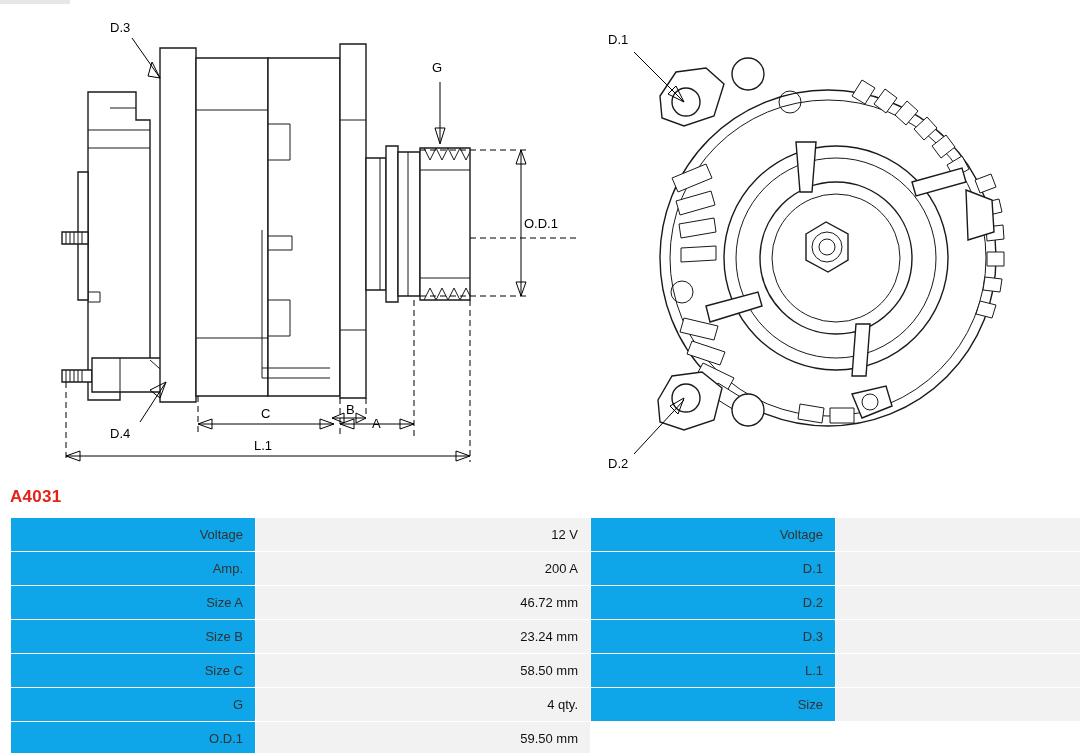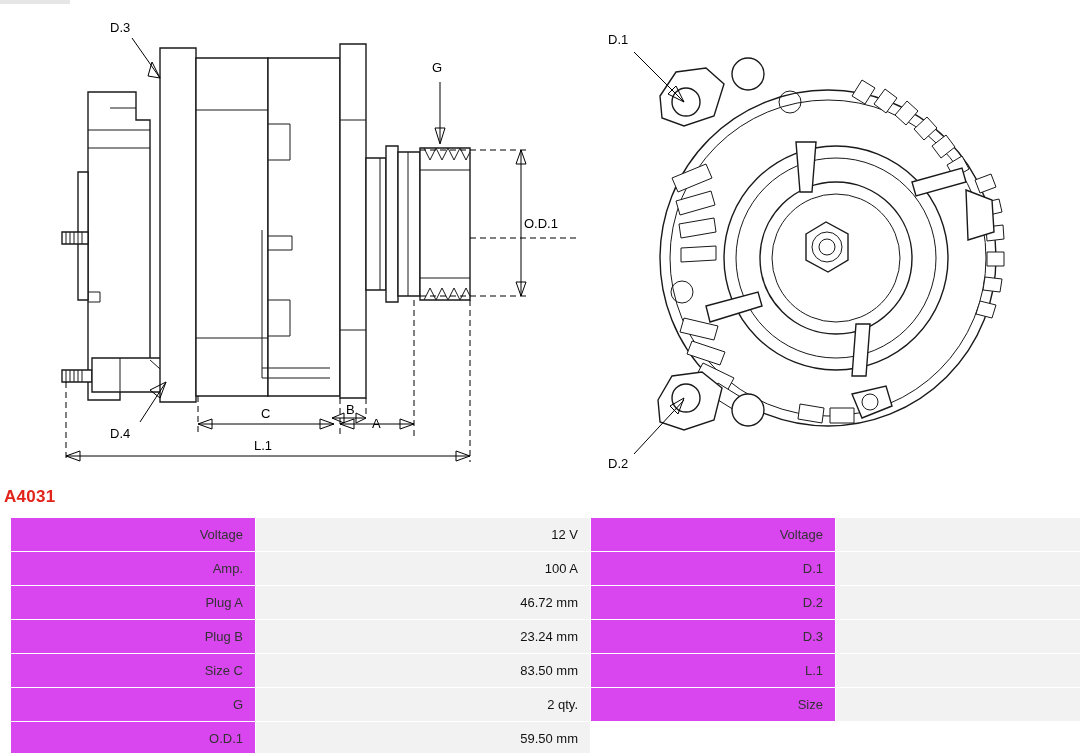--- a/index.html
+++ b/index.html
@@ -25,21 +25,21 @@
     left: 0;
     top: 0;
     width: 1080px;
     height: 480px;
   }
   .drawing-area svg {
     display: block;
   }
   .part-number {
     position: absolute;
-    left: 4px;
+    left: 10px;
     top: 487px;
     font-size: 17px;
     font-weight: bold;
     color: #e2231a;
     letter-spacing: 0.3px;
   }
   .spec-table {
     position: absolute;
     left: 10px;
     top: 517px;
@@ -50,21 +50,21 @@
   .spec-table td {
     height: 33px;
     border: 1px solid #ffffff;
     font-size: 13px;
     padding: 0 12px;
     vertical-align: middle;
     white-space: nowrap;
     overflow: hidden;
   }
   .spec-table td.label {
-    background: #d946ef;
+    background: #0ea5e9;
     text-align: right;
     color: #333333;
     width: 220px;
   }
   .spec-table td.value {
     background: #f2f2f2;
     text-align: right;
     color: #111111;
     width: 310px;
   }
@@ -313,45 +313,45 @@
   <table class="spec-table">
     <tbody>
       <tr>
         <td class="label">Voltage</td>
         <td class="value">12 V</td>
         <td class="label">Voltage</td>
         <td class="value">AP</td>
       </tr>
       <tr>
         <td class="label">Amp.</td>
-        <td class="value">100 A</td>
+        <td class="value">200 A</td>
         <td class="label">D.1</td>
         <td class="value">M8x1.25 mm</td>
       </tr>
       <tr>
-        <td class="label">Plug A</td>
+        <td class="label">Size A</td>
         <td class="value">46.72 mm</td>
         <td class="label">D.2</td>
         <td class="value">8.50 mm</td>
       </tr>
       <tr>
-        <td class="label">Plug B</td>
+        <td class="label">Size B</td>
         <td class="value">23.24 mm</td>
         <td class="label">D.3</td>
         <td class="value">8.50 mm</td>
       </tr>
       <tr>
         <td class="label">Size C</td>
-        <td class="value">83.50 mm</td>
+        <td class="value">58.50 mm</td>
         <td class="label">L.1</td>
         <td class="value">181.00 mm</td>
       </tr>
       <tr>
         <td class="label">G</td>
-        <td class="value">2 qty.</td>
+        <td class="value">4 qty.</td>
         <td class="label">Size</td>
         <td class="value">PL_9109</td>
       </tr>
       <tr>
         <td class="label">O.D.1</td>
         <td class="value">59.50 mm</td>
         <td class="blank"></td>
         <td class="blank"></td>
       </tr>
     </tbody>

